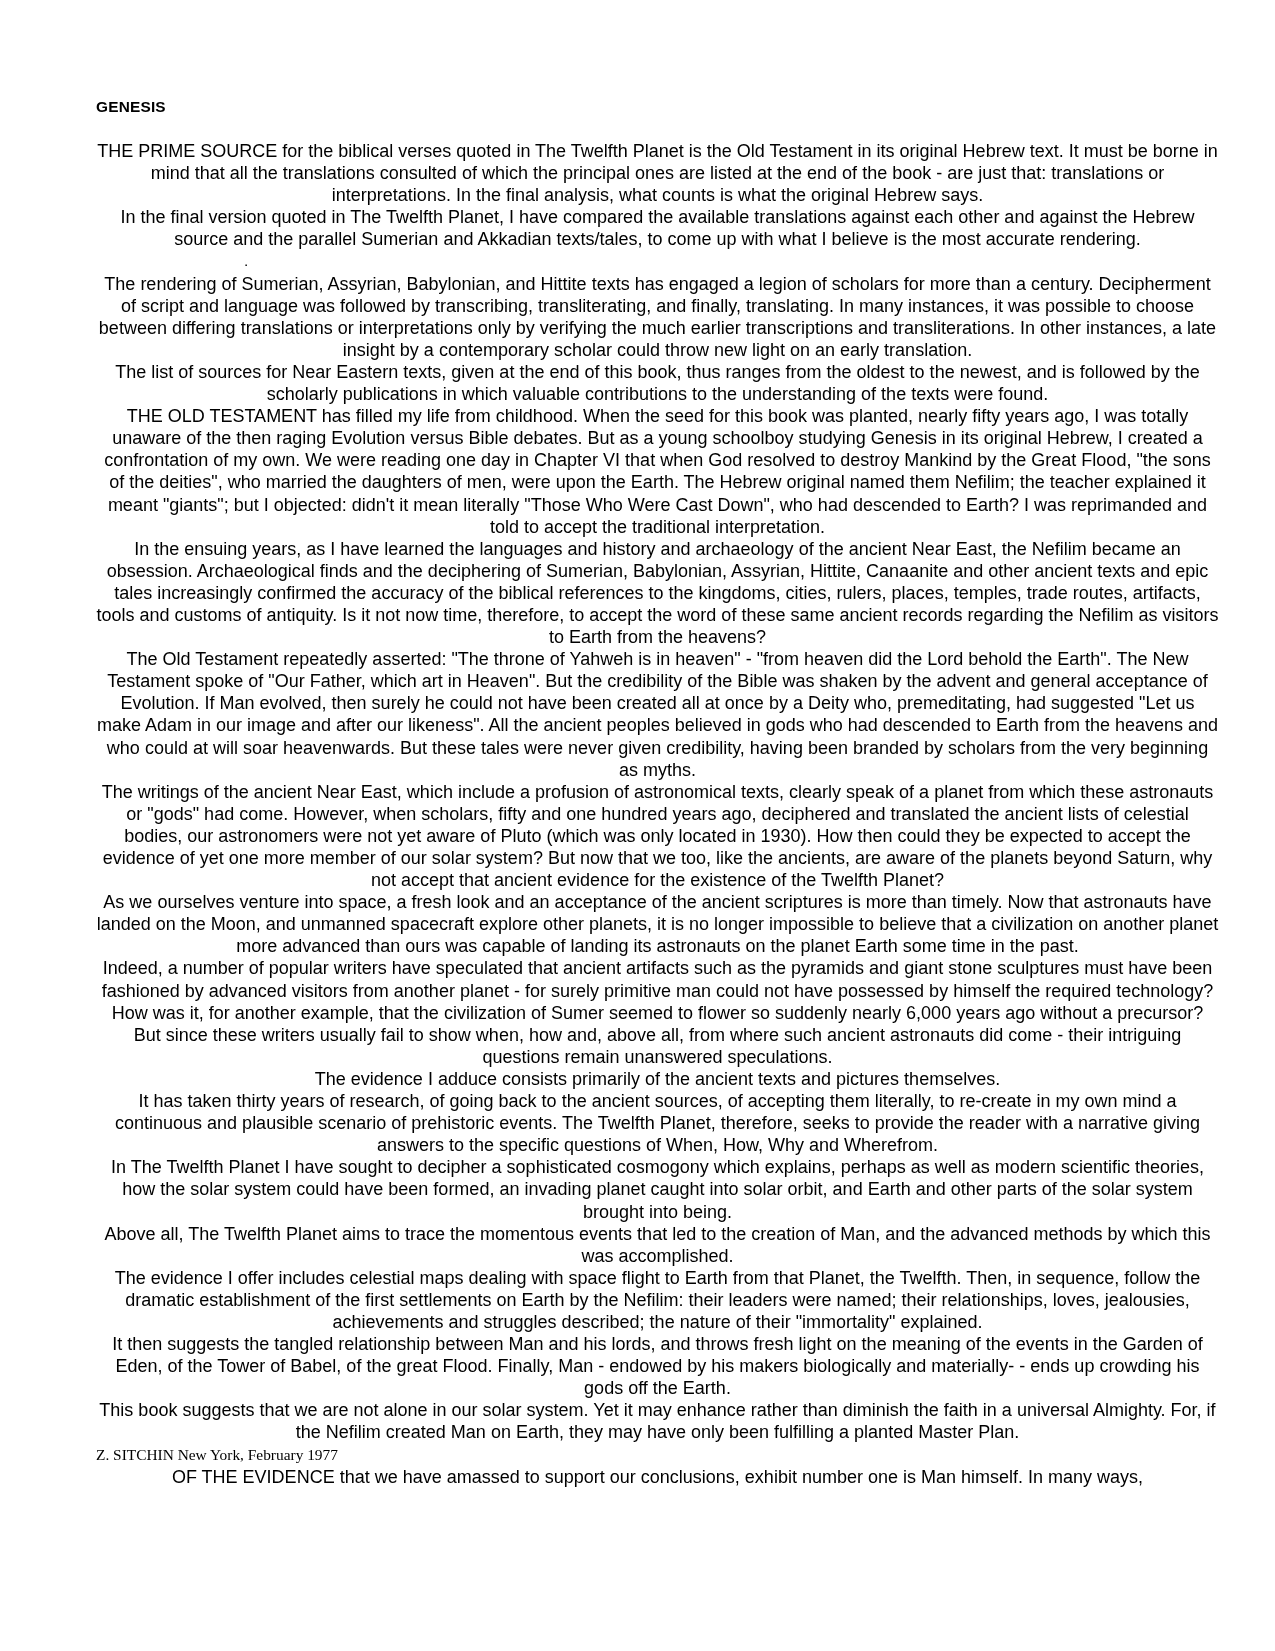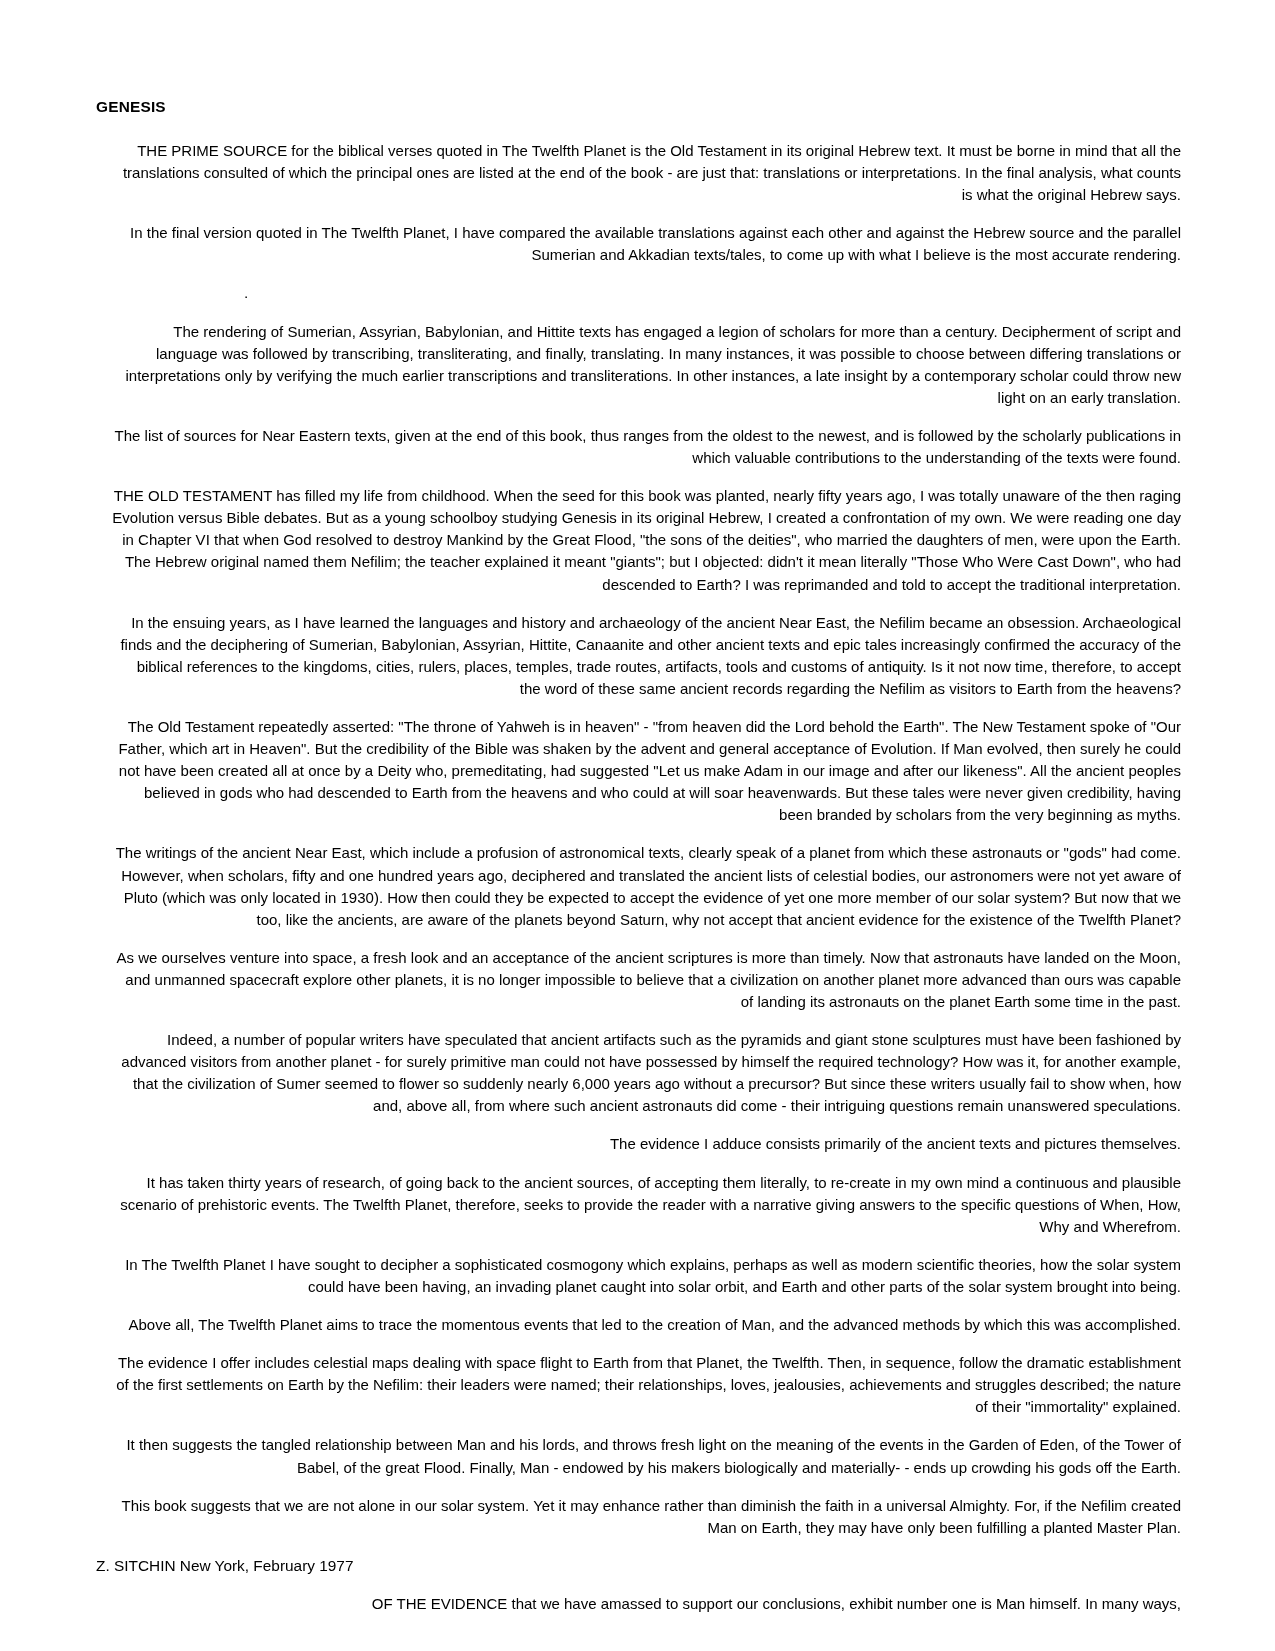--- a/index.html
+++ b/index.html
@@ -13,34 +13,34 @@
     font-family: "Liberation Sans", sans-serif;
     color: #000000;
     -webkit-font-smoothing: antialiased;
   }
   .page {
     position: relative;
     width: 1275px;
     height: 1651px;
     background: #ffffff;
     box-sizing: border-box;
-    padding: 96px 78px 0 96px;
+    padding: 96px 56px 0 96px;
   }
   .doc-title {
     font-size: 15.4px;
     line-height: 22px;
     letter-spacing: 0.2px;
     margin: 0 0 22px 0;
     white-space: pre-wrap;
   }
   .para {
-    font-size: 15px;
+    font-size: 18px;
     line-height: 22.1px;
-    margin: 16px;
-    text-align: right;
+    margin: 0;
+    text-align: center;
     white-space: pre-wrap;
     word-spacing: 0px;
   }
   .stray-dot {
     font-size: 15.4px;
     line-height: 22.1px;
     margin: 0;
     padding-left: 148px;
     white-space: pre;
   }
@@ -48,20 +48,21 @@
     font-size: 15.4px;
     line-height: 22.1px;
     margin: 0;
     white-space: pre-wrap;
   }
   .signature {
     font-size: 15.4px;
     line-height: 22.1px;
     margin: 0;
     white-space: pre-wrap;
+    font-family: Liberation Serif, serif;
   }
 </style>
 </head>
 <body>
 
 <div class="page">
 
   <h1 class="doc-title">GENESIS</h1>
 
   <p class="para">THE PRIME SOURCE for the biblical verses quoted in The Twelfth Planet is the Old Testament in its original Hebrew text. It must be borne in mind that all the translations consulted of which the principal ones are listed at the end of the book - are just that: translations or interpretations. In the final analysis, what counts is what the original Hebrew says.</p>
@@ -83,21 +84,21 @@
   <p class="para">The writings of the ancient Near East, which include a profusion of astronomical texts, clearly speak of a planet from which these astronauts or "gods" had come. However, when scholars, fifty and one hundred years ago, deciphered and translated the ancient lists of celestial bodies, our astronomers were not yet aware of Pluto (which was only located in 1930). How then could they be expected to accept the evidence of yet one more member of our solar system? But now that we too, like the ancients, are aware of the planets beyond Saturn, why not accept that ancient evidence for the existence of the Twelfth Planet?</p>
 
   <p class="para">As we ourselves venture into space, a fresh look and an acceptance of the ancient scriptures is more than timely. Now that astronauts have landed on the Moon, and unmanned spacecraft explore other planets, it is no longer impossible to believe that a civilization on another planet more advanced than ours was capable of landing its astronauts on the planet Earth some time in the past.</p>
 
   <p class="para">Indeed, a number of popular writers have speculated that ancient artifacts such as the pyramids and giant stone sculptures must have been fashioned by advanced visitors from another planet - for surely primitive man could not have possessed by himself the required technology? How was it, for another example, that the civilization of Sumer seemed to flower so suddenly nearly 6,000 years ago without a precursor? But since these writers usually fail to show when, how and, above all, from where such ancient astronauts did come - their intriguing questions remain unanswered speculations.</p>
 
   <p class="para">The evidence I adduce consists primarily of the ancient texts and pictures themselves.</p>
 
   <p class="para">It has taken thirty years of research, of going back to the ancient sources, of accepting them literally, to re-create in my own mind a continuous and plausible scenario of prehistoric events. The Twelfth Planet, therefore, seeks to provide the reader with a narrative giving answers to the specific questions of When, How, Why and Wherefrom.</p>
 
-  <p class="para">In The Twelfth Planet I have sought to decipher a sophisticated cosmogony which explains, perhaps as well as modern scientific theories, how the solar system could have been having, an invading planet caught into solar orbit, and Earth and other parts of the solar system brought into being.</p>
+  <p class="para">In The Twelfth Planet I have sought to decipher a sophisticated cosmogony which explains, perhaps as well as modern scientific theories, how the solar system could have been formed, an invading planet caught into solar orbit, and Earth and other parts of the solar system brought into being.</p>
 
   <p class="para">Above all, The Twelfth Planet aims to trace the momentous events that led to the creation of Man, and the advanced methods by which this was accomplished.</p>
 
   <p class="para">The evidence I offer includes celestial maps dealing with space flight to Earth from that Planet, the Twelfth. Then, in sequence, follow the dramatic establishment of the first settlements on Earth by the Nefilim: their leaders were named; their relationships, loves, jealousies, achievements and struggles described; the nature of their "immortality" explained.</p>
 
   <p class="para">It then suggests the tangled relationship between Man and his lords, and throws fresh light on the meaning of the events in the Garden of Eden, of the Tower of Babel, of the great Flood. Finally, Man - endowed by his makers biologically and materially- - ends up crowding his gods off the Earth.</p>
 
   <p class="para">This book suggests that we are not alone in our solar system. Yet it may enhance rather than diminish the faith in a universal Almighty. For, if the Nefilim created Man on Earth, they may have only been fulfilling a planted Master Plan.</p>
 
   <p class="signature">Z. SITCHIN New York, February 1977</p>

